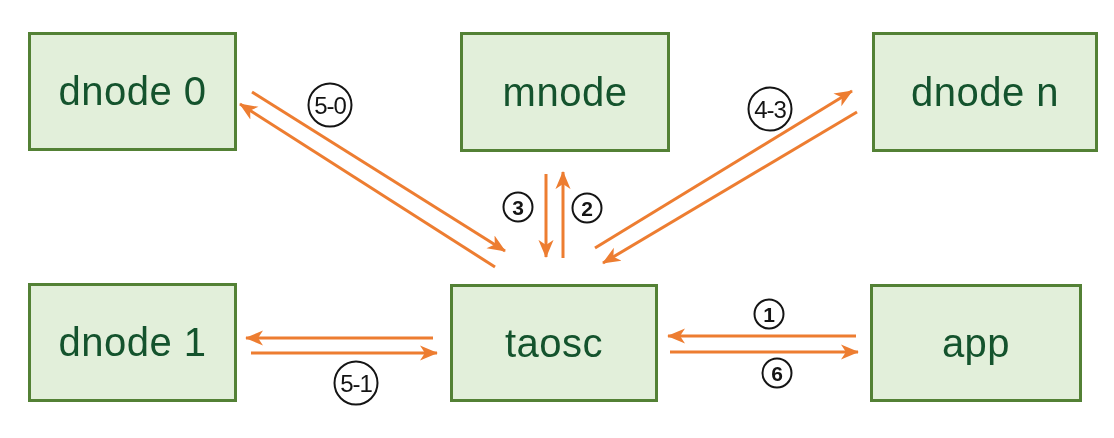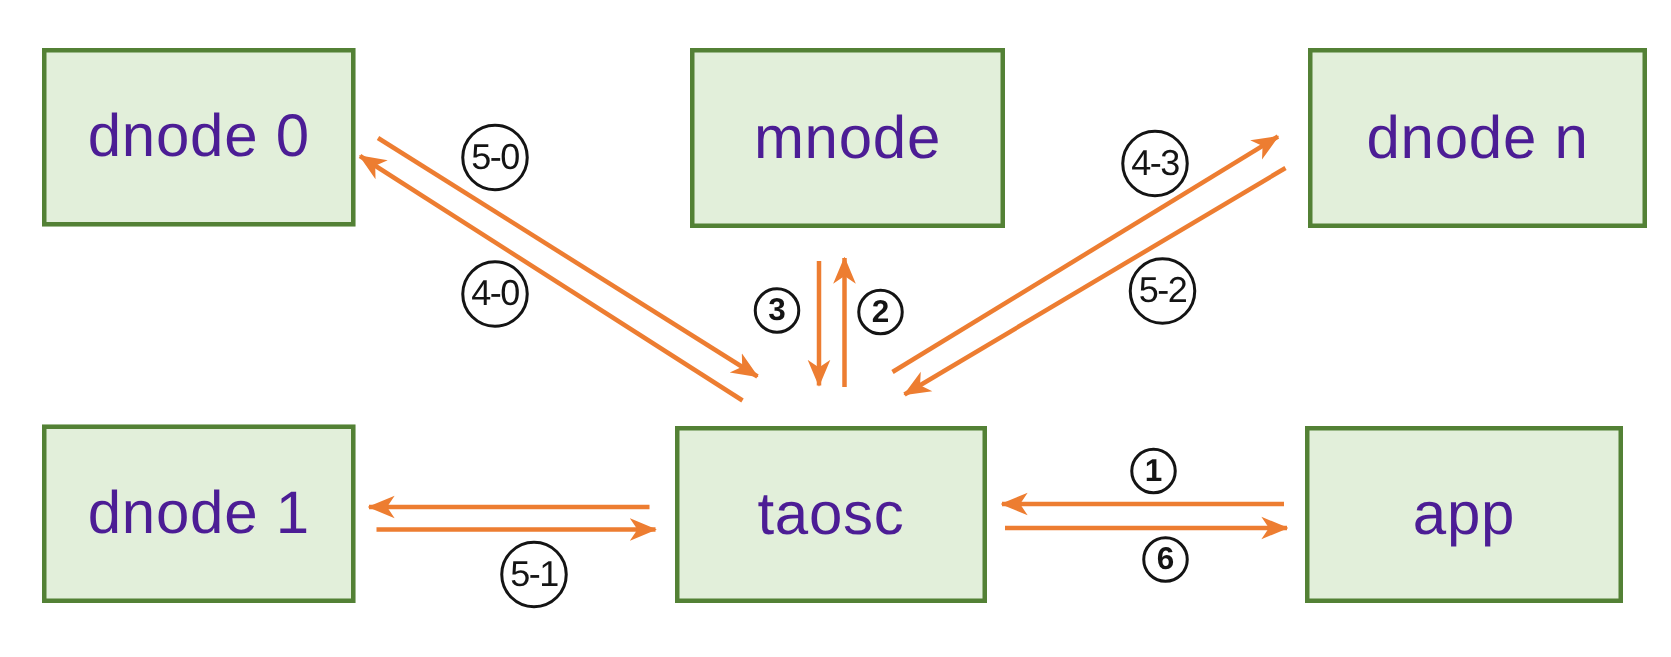--- a/index.html
+++ b/index.html
@@ -24,21 +24,21 @@
   }
   .node {
     position: absolute;
     background: #e2efda;
     border: 3px solid #538135;
     box-sizing: border-box;
     display: flex;
     align-items: center;
     justify-content: center;
     font-size: 40px;
-    color: #4c1d95;
+    color: #14532d;
     letter-spacing: 0.5px;
     white-space: nowrap;
   }
   .node-dnode0 { left: 28px;  top: 32px;  width: 209px; height: 119px; }
   .node-mnode  { left: 448px; top: 32px;  width: 210px; height: 120px; margin-left: 12px; }
   .node-dnoden { left: 872px; top: 32px;  width: 226px; height: 120px; }
   .node-dnode1 { left: 28px;  top: 283px; width: 209px; height: 119px; }
   .node-taosc  { left: 450px; top: 284px; width: 208px; height: 118px; }
   .node-app    { left: 870px; top: 284px; width: 212px; height: 118px; }
 
@@ -107,22 +107,20 @@
   </svg>
 
   <div class="node node-dnode0">dnode 0</div>
   <div class="node node-mnode">mnode</div>
   <div class="node node-dnoden">dnode n</div>
   <div class="node node-dnode1">dnode 1</div>
   <div class="node node-app">app</div>
   <div class="node node-taosc">taosc</div>
 
   <div class="badge badge-lg b-5-0">5-0</div>
-  <div class="badge badge-lg b-4-0">4-0</div>
   <div class="badge badge-sm b-3">3</div>
   <div class="badge badge-sm b-2">2</div>
   <div class="badge badge-lg b-4-2">4-3</div>
-  <div class="badge badge-lg b-5-2">5-2</div>
   <div class="badge badge-lg b-5-1">5-1</div>
   <div class="badge badge-sm b-1">1</div>
   <div class="badge badge-sm b-6">6</div>
 
 </div>
 
 </body></html>

